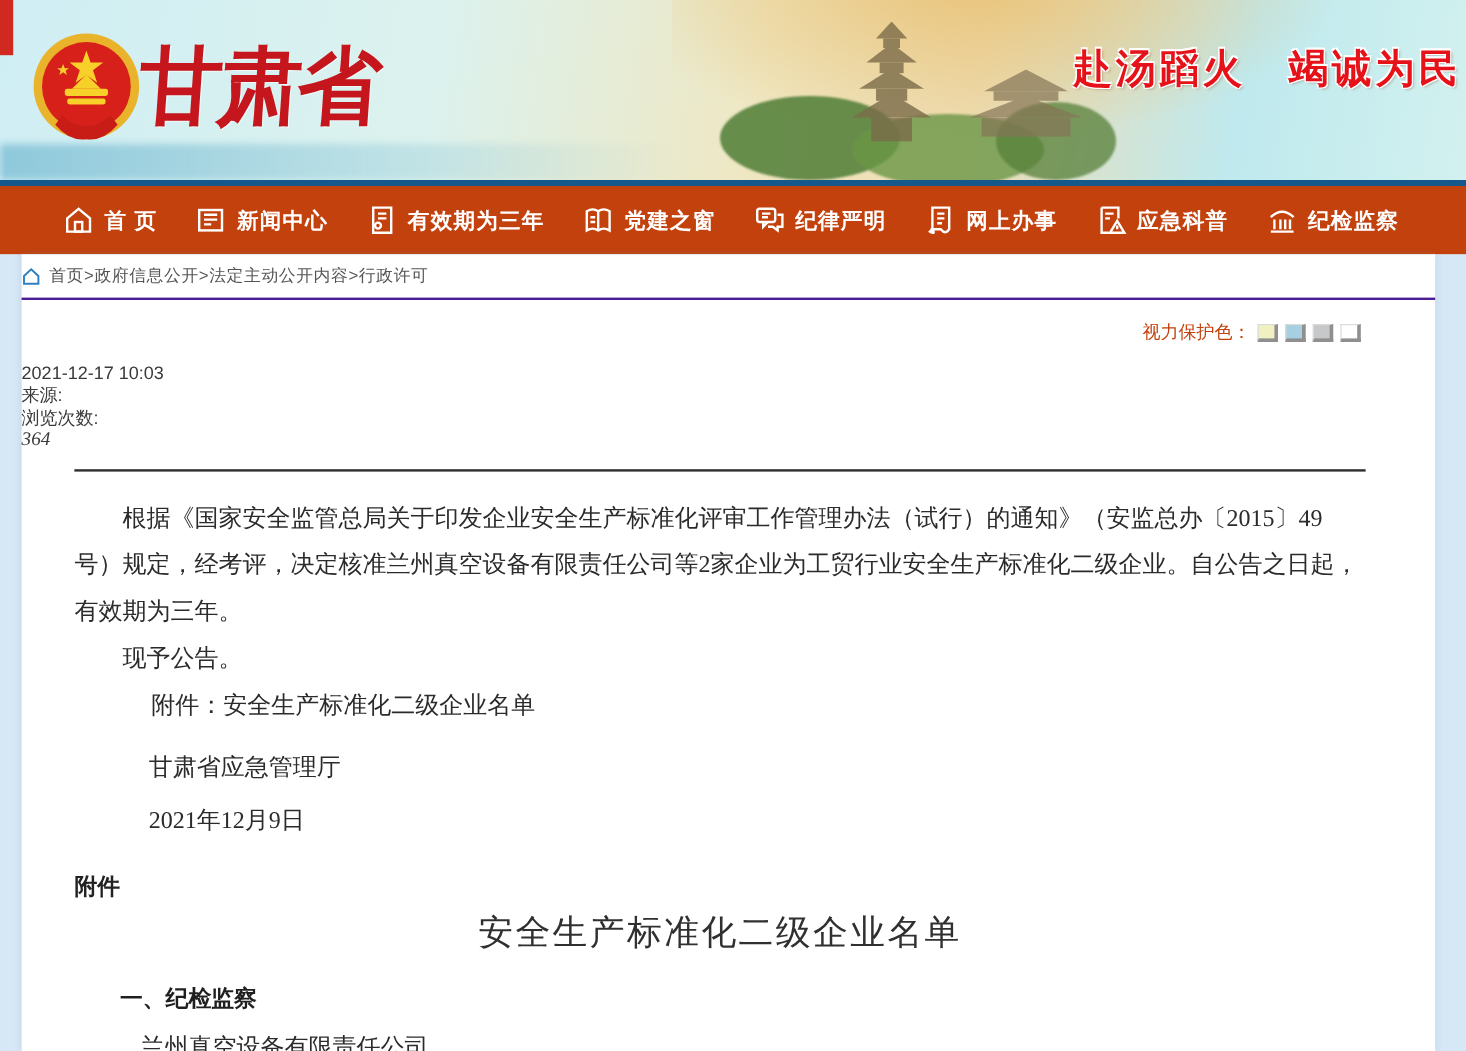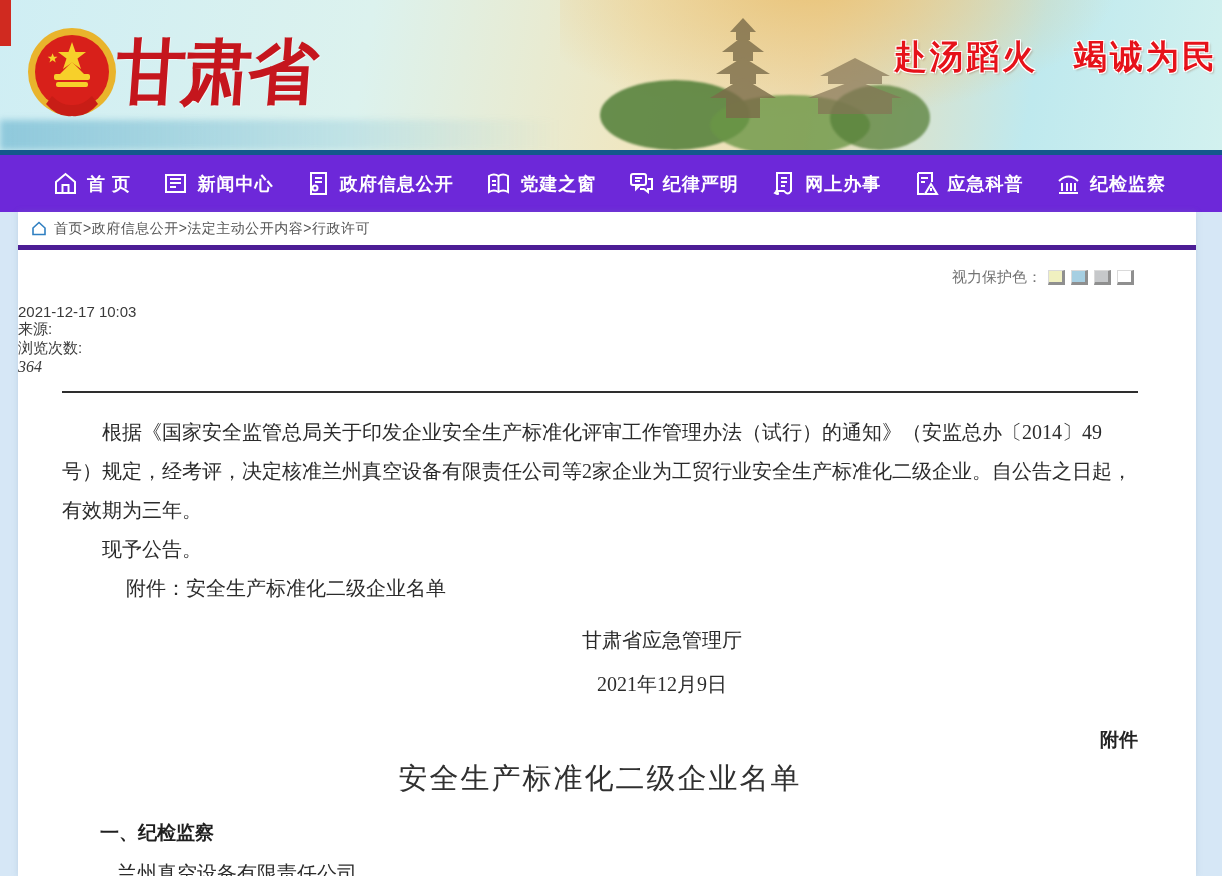--- a/index.html
+++ b/index.html
@@ -26,50 +26,50 @@
   .site-prefix { font-size:70px; font-weight:900; color:#c5161d; font-family:"Liberation Serif","DejaVu Serif",serif;
     letter-spacing:-4px; transform:skewX(-4deg); text-shadow:1px 1px 0 rgba(255,255,255,.6); }
   .site-name { font-size:54px; font-weight:900; color:#1566b4; letter-spacing:8px; margin-left:18px;
     text-shadow:1px 1px 0 rgba(255,255,255,.7); }
   .slogans { position:absolute; right:4px; top:36px; text-align:left; }
   .slogan { font-size:33px; font-weight:900; color:#e6121a; letter-spacing:3px; line-height:41px;
     white-space:pre; font-family:"Liberation Sans",sans-serif;
     text-shadow:-1px -1px 0 #fff,1px -1px 0 #fff,-1px 1px 0 #fff,1px 1px 0 #fff,2px 2px 2px rgba(120,40,0,.25); }
 
   
-  .nav { width:1222px; height:62px; background:#6d28d9; border-top:5px solid #14588c;
+  .nav { width:1222px; height:62px; background:#c2410c; border-top:5px solid #14588c;
     display:flex; align-items:center; justify-content:space-between; padding:0 56px 0 52px; }
   .nav-item { display:flex; align-items:center; gap:8px; color:#fff; text-decoration:none; cursor:pointer; }
   .nav-item svg { display:block; }
   .nav-label { font-size:18px; font-weight:bold; color:#fff; letter-spacing:1px; white-space:pre; }
 
   
   .main-bg { width:1222px; height:664px; background:#d6e7f6; padding:0 26px 0 18px; }
   .card { background:#fff; width:100%; height:100%; box-shadow:0 0 6px rgba(120,150,180,.25); }
-  .crumb { height:38px; display:flex; align-items:center; gap:7px; padding-left:13px;
-    border-bottom:5px solid #4c1d95; }
+  .crumb { height:38px; display:flex; align-items:center; gap:7px; 
+    border-bottom:2px solid #4c1d95; }
   .crumb-text { font-size:14px; color:#555; letter-spacing:.5px; }
   .eye-row { display:flex; justify-content:flex-end; align-items:center; gap:6px; padding:18px 62px 0 0; }
-  .eye-label { font-size:15px; color:#737373; }
+  .eye-label { font-size:15px; color:#c2410c; }
   .swatch { width:17px; height:15px; display:inline-block; border:1px solid #dadada;
     border-right:3px solid #8f8f8f; border-bottom:3px solid #8f8f8f; cursor:pointer; }
   .art-title { text-align:center; font-size:27px; font-weight:bold; color:#2a2a2a; letter-spacing:1px; margin-top:8px; }
   .meta { display:flex; justify-content:center; align-items:baseline; margin-top:16px; font-size:15px; color:#3a3a3a;flex-direction:column; }
   .meta .m-date { margin-right:46px; }
   .meta .m-src { margin-right:92px; }
   .meta .m-views-label { margin-right:10px; }
   .meta .m-views { font-style:italic; font-family:"Liberation Serif",serif; font-size:16px; }
   .rule { margin:15px 58px 0 44px; border-top:2px solid #2e2e2e; }
   .body { padding:20px 58px 0 44px; font-family:"Liberation Serif","DejaVu Serif",serif;
     font-size:20px; color:#2b2b2b; line-height:39px; }
   .p-indent { text-indent:2em; }
   .p-indent3 { text-indent:3.2em; }
-  .sign-block { text-align:center; transform:translateX(62px); margin-top:10px; }
+  .sign-block { text-align:left; transform:translateX(62px); margin-top:10px; }
   .sign-line { font-size:20px; line-height:44px; color:#2b2b2b; }
-  .attach-label { font-weight:bold; font-family:"Liberation Sans",sans-serif; font-size:19px; color:#222; margin-top:14px;text-align:right; }
+  .attach-label { font-weight:bold; font-family:"Liberation Sans",sans-serif; font-size:19px; color:#222; margin-top:14px; }
   .attach-title { text-align:center; font-size:29px; letter-spacing:2px; color:#303030; 
     font-family:"Liberation Serif","DejaVu Serif",serif; }
   .list { margin-top:14px; }
   .list-heading { font-family:"Liberation Sans",sans-serif; font-weight:bold; font-size:19px; color:#1f1f1f;
     padding-left:38px; line-height:41px; }
   .list-item { font-size:20px; color:#2b2b2b; padding-left:55px; line-height:41px; }
 </style>
 </head>
 <body>
 
@@ -140,21 +140,21 @@
     </svg>
     <span class="nav-label">新闻中心</span>
   </a>
   <a class="nav-item">
     <svg width="27" height="27" viewBox="0 0 27 27" fill="none" stroke="#fff" stroke-width="2">
       <path d="M6,3 L21,3 L21,24 L6,24 Z"></path>
         <line x1="10" y1="8" x2="17" y2="8"></line>
         <line x1="10" y1="12" x2="17" y2="12"></line>
         <circle cx="10" cy="18" r="2.5"></circle>
     </svg>
-    <span class="nav-label">政府信息公开</span>
+    <span class="nav-label">有效期为三年</span>
   </a>
   <a class="nav-item">
     <svg width="27" height="27" viewBox="0 0 27 27" fill="none" stroke="#fff" stroke-width="2">
       <path d="M4,6 Q9,3 13.5,6 Q18,3 23,6 L23,22 Q18,19 13.5,22 Q9,19 4,22 Z"></path>
         <line x1="13.5" y1="6" x2="13.5" y2="22"></line>
         <line x1="7" y1="11" x2="11" y2="11"></line>
         <line x1="7" y1="15" x2="11" y2="15"></line>
     </svg>
     <span class="nav-label">党建之窗</span>
   </a>
@@ -223,21 +223,21 @@
     <div class="meta">
       <span class="m-date">2021-12-17 10:03</span>
       <span class="m-src">来源:</span>
       <span class="m-views-label">浏览次数:</span>
       <span class="m-views">364</span>
     </div>
 
     <div class="rule"></div>
 
     <div class="body">
-      <p class="p-indent">根据《国家安全监管总局关于印发企业安全生产标准化评审工作管理办法（试行）的通知》（安监总办〔2014〕49号）规定，经考评，决定核准兰州真空设备有限责任公司等2家企业为工贸行业安全生产标准化二级企业。自公告之日起，有效期为三年。</p>
+      <p class="p-indent">根据《国家安全监管总局关于印发企业安全生产标准化评审工作管理办法（试行）的通知》（安监总办〔2015〕49号）规定，经考评，决定核准兰州真空设备有限责任公司等2家企业为工贸行业安全生产标准化二级企业。自公告之日起，有效期为三年。</p>
       <p class="p-indent">现予公告。</p>
       <p class="p-indent3">附件：安全生产标准化二级企业名单</p>
 
       <div class="sign-block">
         <div class="sign-line">甘肃省应急管理厅</div>
         <div class="sign-line">2021年12月9日</div>
       </div>
 
       <div class="attach-label">附件</div>
       <div class="attach-title">安全生产标准化二级企业名单</div>

